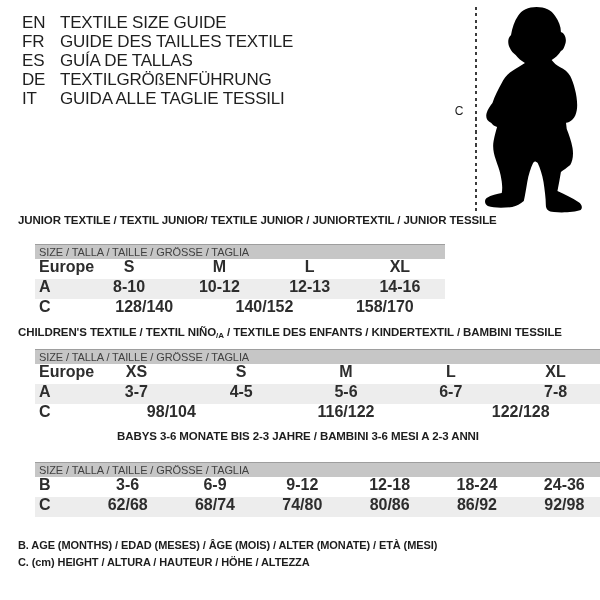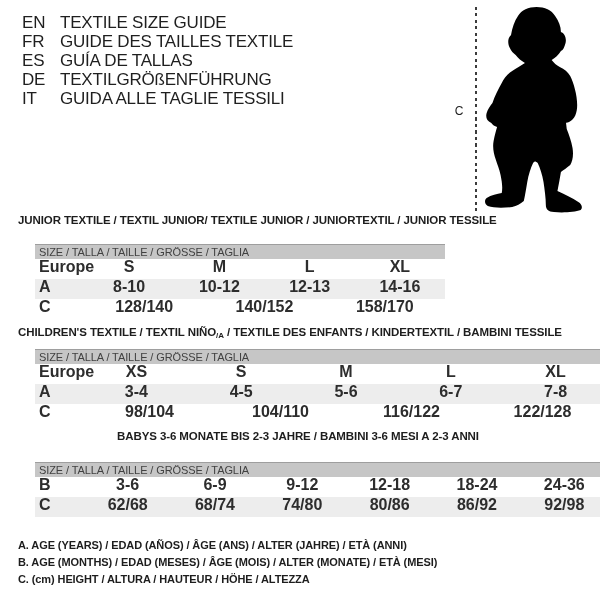--- a/index.html
+++ b/index.html
@@ -153,30 +153,29 @@
   <div class="trow">
     <div class="cell-label">Europe</div>
     <div class="cell">XS</div>
     <div class="cell">S</div>
     <div class="cell">M</div>
     <div class="cell">L</div>
     <div class="cell">XL</div>
   </div>
   <div class="trow alt">
     <div class="cell-label">A</div>
-    <div class="cell">3-4</div>
+    <div class="cell">3-7</div>
     <div class="cell">4-5</div>
     <div class="cell">5-6</div>
     <div class="cell">6-7</div>
     <div class="cell">7-8</div>
   </div>
   <div class="trow">
     <div class="cell-label">C</div>
     <div class="cell">98/104</div>
-    <div class="cell">104/110</div>
     <div class="cell">116/122</div>
     <div class="cell">122/128</div>
   </div>
 </div>
 
 <div class="abs sec-title t3">
   <div>BABYS 3-6 MONATE BIS 2-3 JAHRE / BAMBINI 3-6 MESI A 2-3 ANNI</div>
 </div>
 <div class="abs tbl tbl-3">
   <div class="size-bar">SIZE / TALLA / TAILLE / GRÖSSE / TAGLIA</div>
@@ -194,16 +193,15 @@
     <div class="cell">62/68</div>
     <div class="cell">68/74</div>
     <div class="cell">74/80</div>
     <div class="cell">80/86</div>
     <div class="cell">86/92</div>
     <div class="cell">92/98</div>
   </div>
 </div>
 
 <div class="abs notes">
-  <div class="note-line">A. AGE (YEARS) / EDAD (AÑOS) / ÂGE (ANS) / ALTER (JAHRE) / ETÀ (ANNI)</div>
   <div class="note-line">B. AGE (MONTHS) / EDAD (MESES) / ÂGE (MOIS) / ALTER (MONATE) / ETÀ (MESI)</div>
   <div class="note-line">C. (cm) HEIGHT / ALTURA / HAUTEUR / HÖHE / ALTEZZA</div>
 </div>
 
 </body></html>

